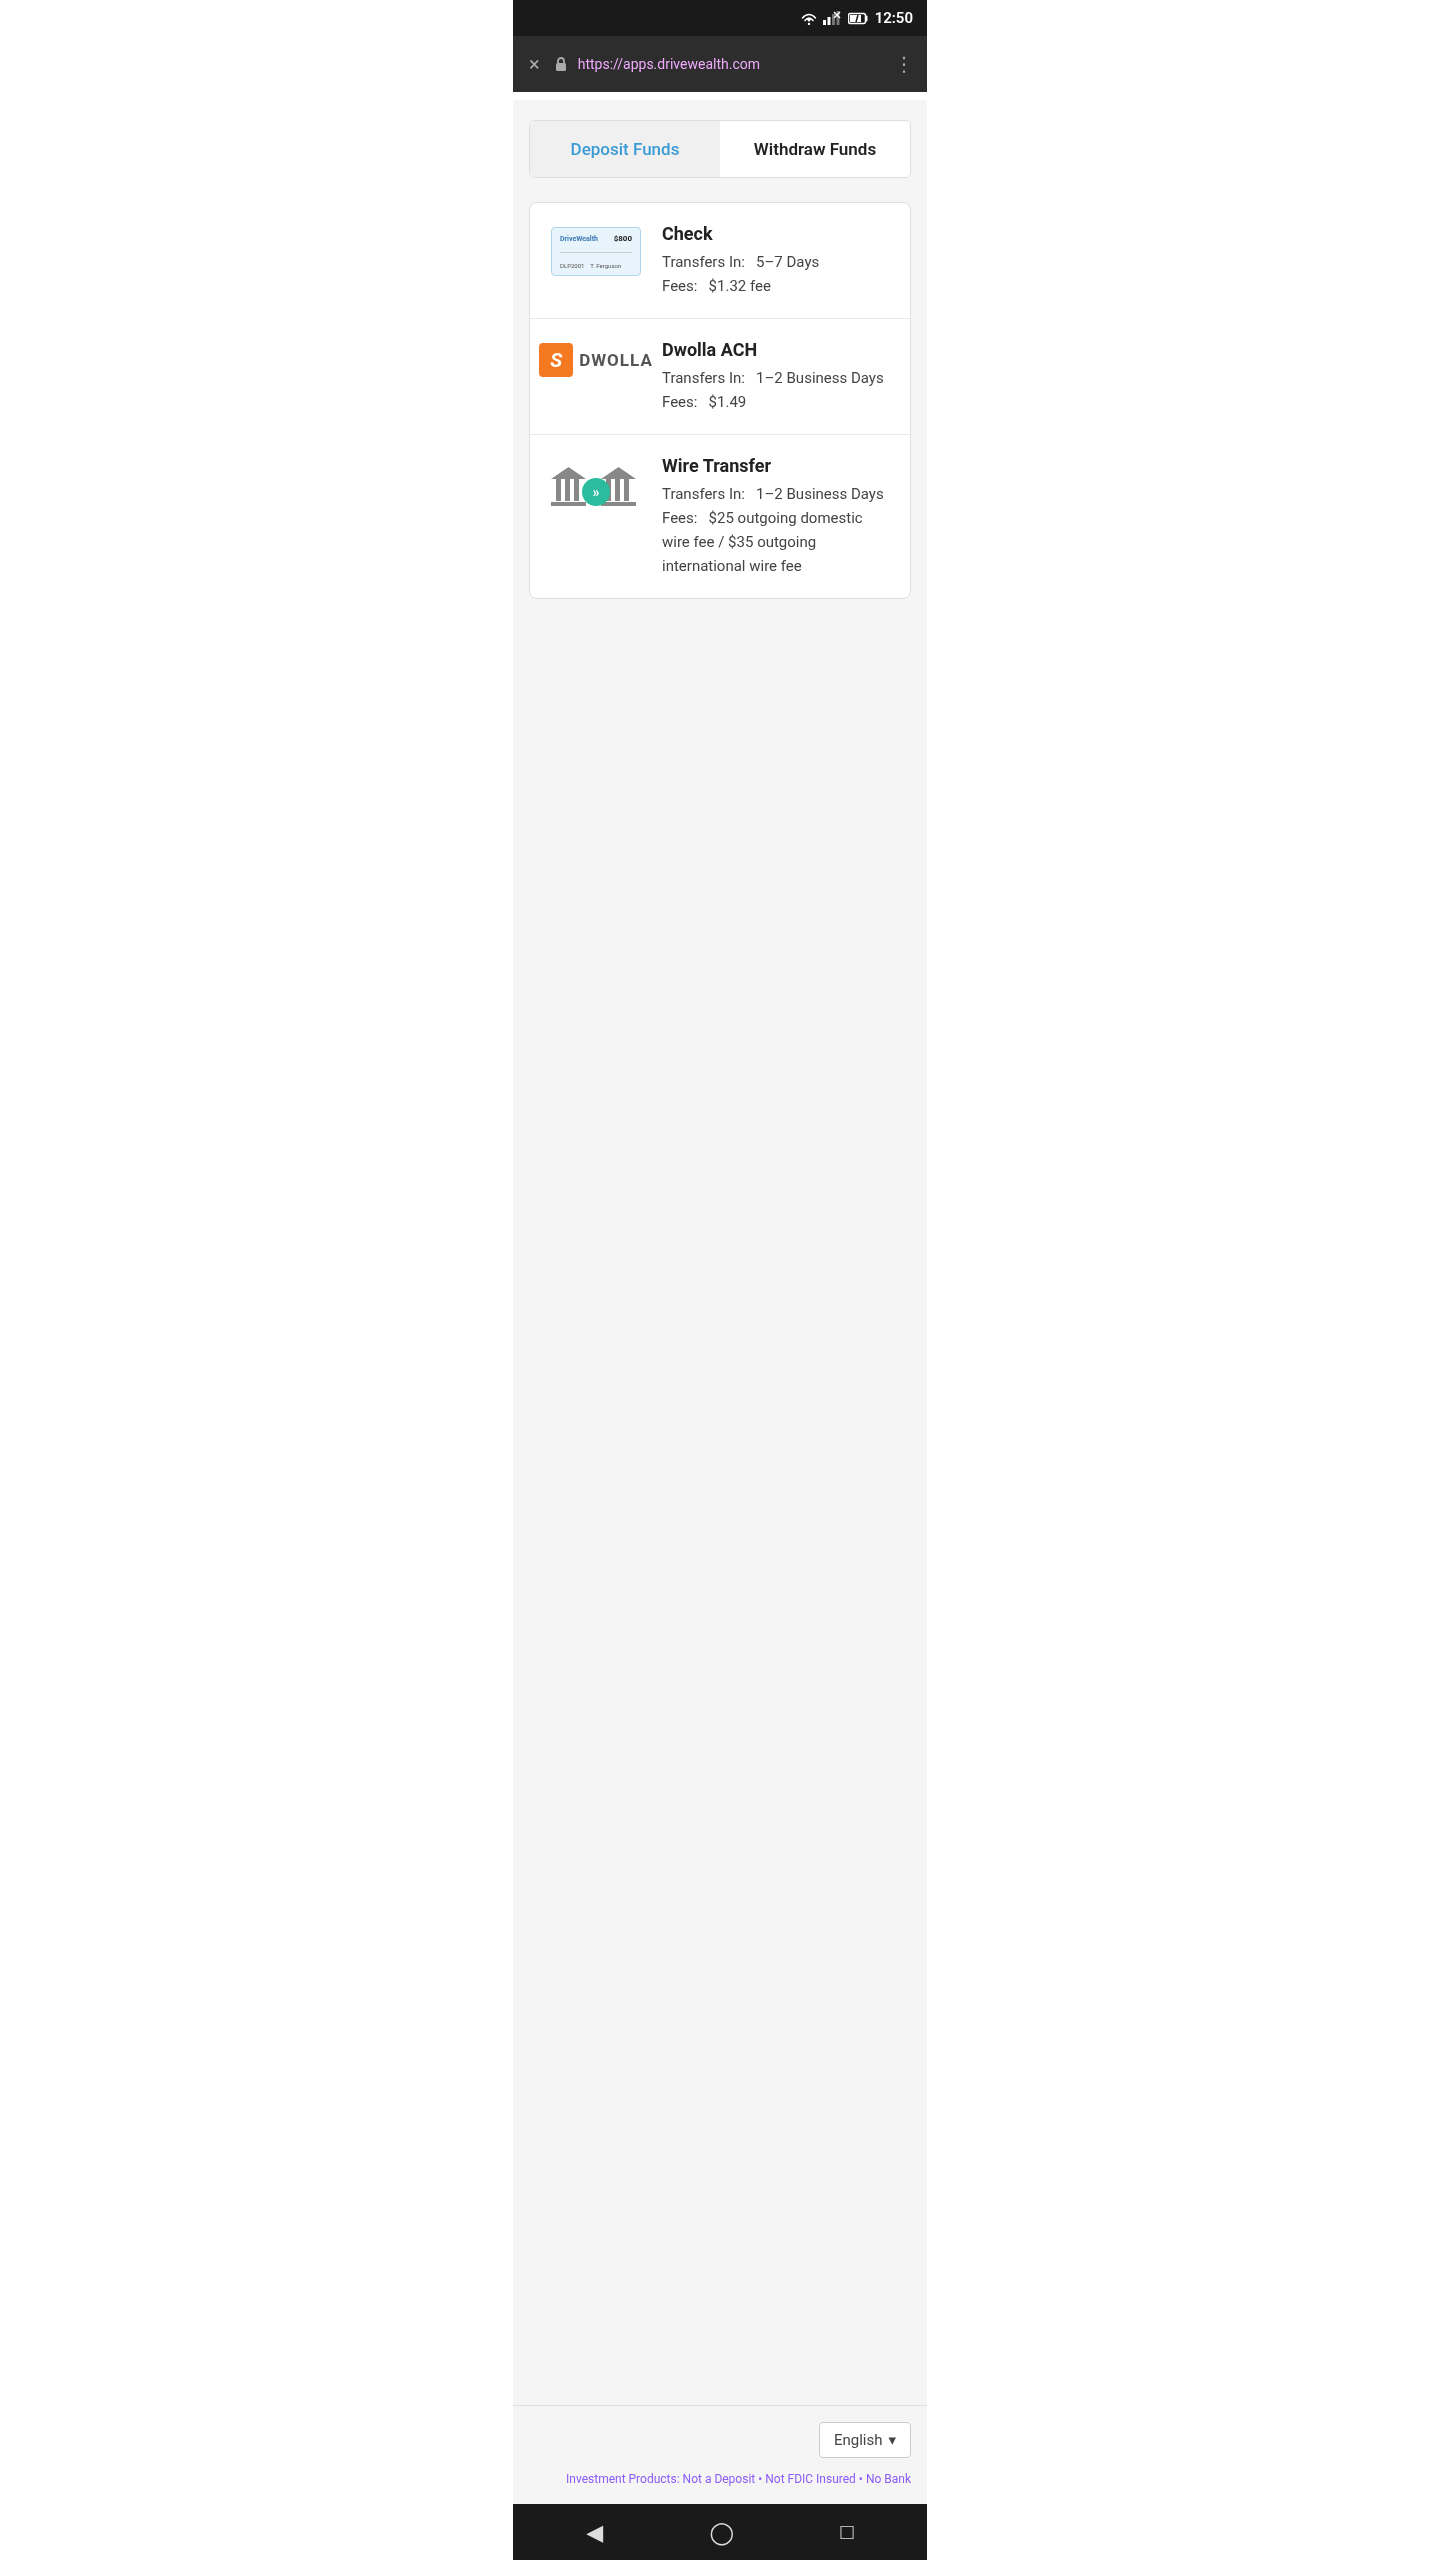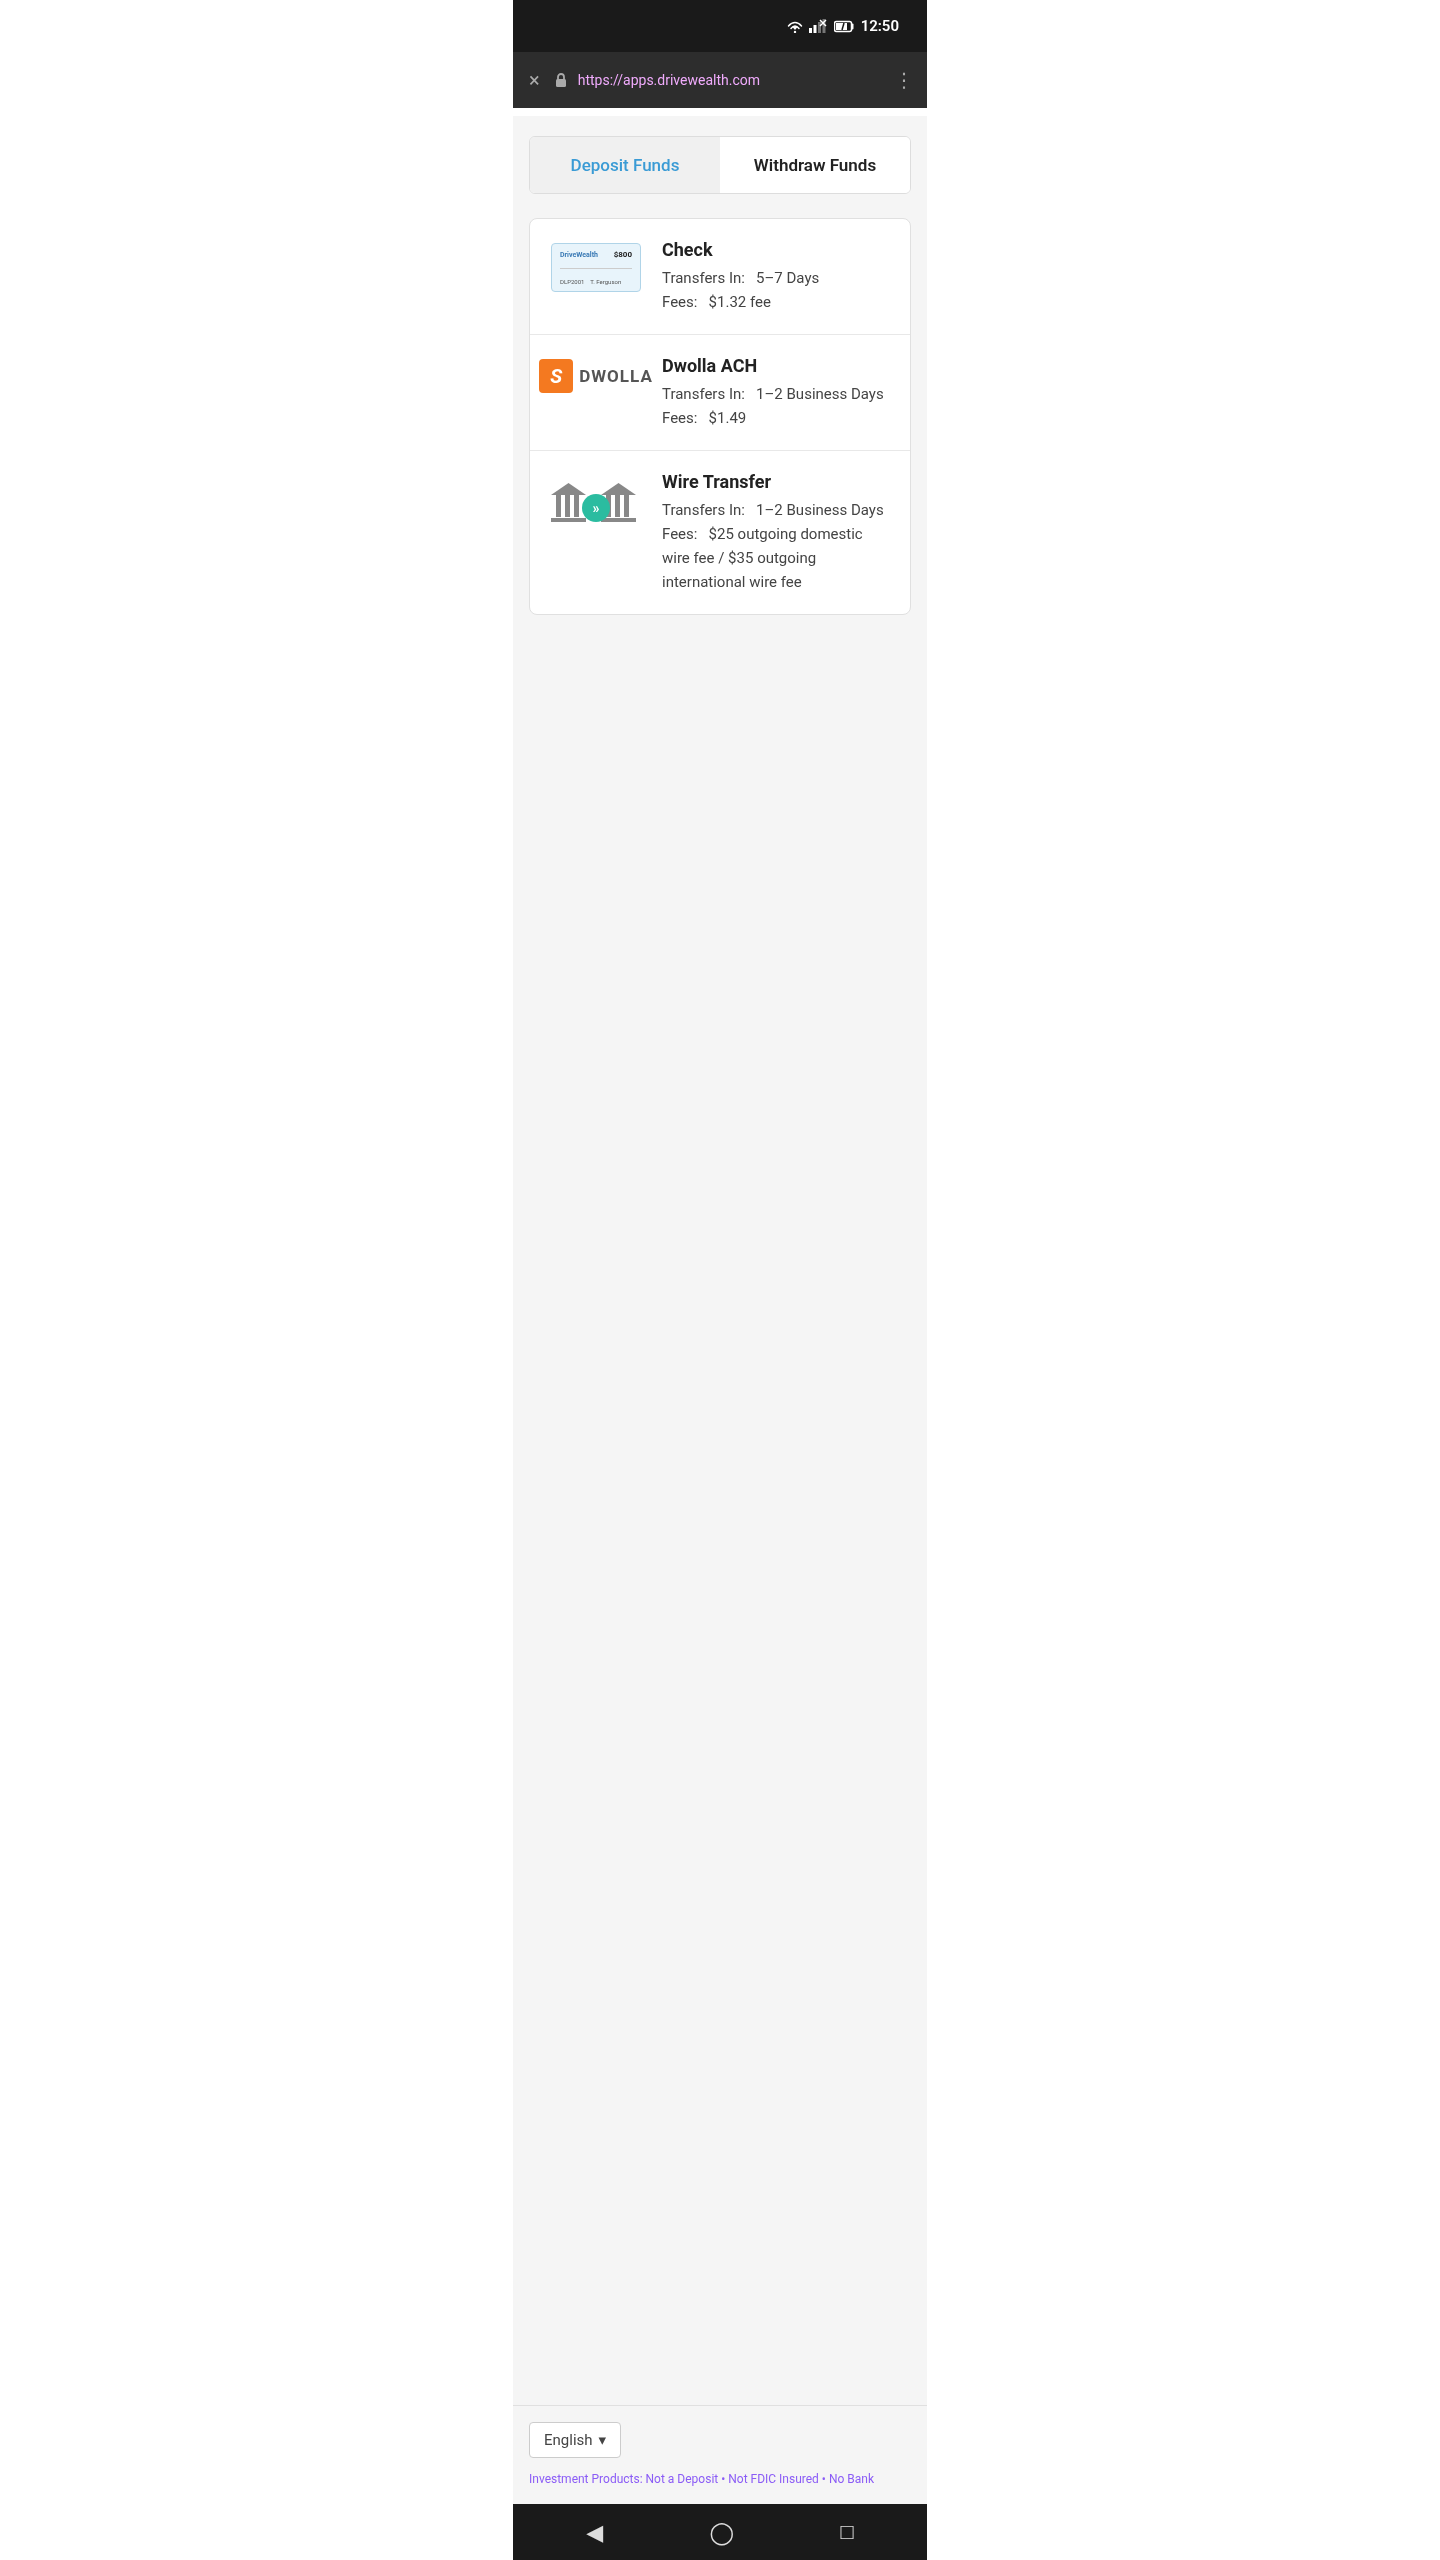--- a/index.html
+++ b/index.html
@@ -19,23 +19,23 @@
       flex-direction: column;
     }
 
     
     .status-bar {
       background: #1a1a1a;
       color: #fff;
       display: flex;
       justify-content: flex-end;
       align-items: center;
-      padding: 6px 28px;
+      padding: 6px 14px;
       gap: 6px;
-      height: 52px;
+      height: 36px;
     }
 
     .status-icons {
       display: flex;
       align-items: center;
       gap: 5px;
     }
 
     .status-time {
       font-size: 15px;
@@ -243,21 +243,21 @@
       justify-content: center;
       position: relative;
       width: 90px;
       height: 55px;
     }
 
     
     .footer {
       background: #f5f5f5;
       padding: 16px;
-      text-align: left;
+      text-align: right;
       border-top: 1px solid #e0e0e0;
     }
 
     .language-selector {
       display: inline-flex;
       align-items: center;
       gap: 6px;
       border: 1px solid #ccc;
       border-radius: 4px;
       padding: 8px 14px;

